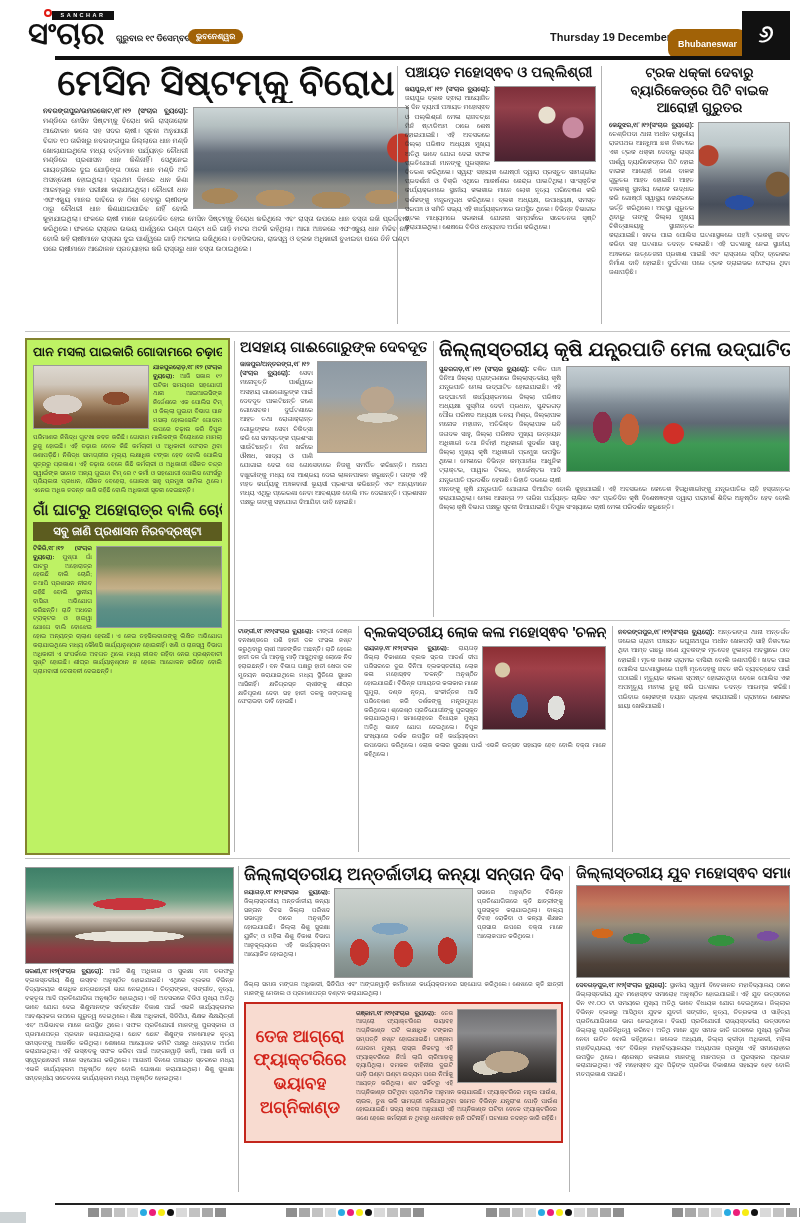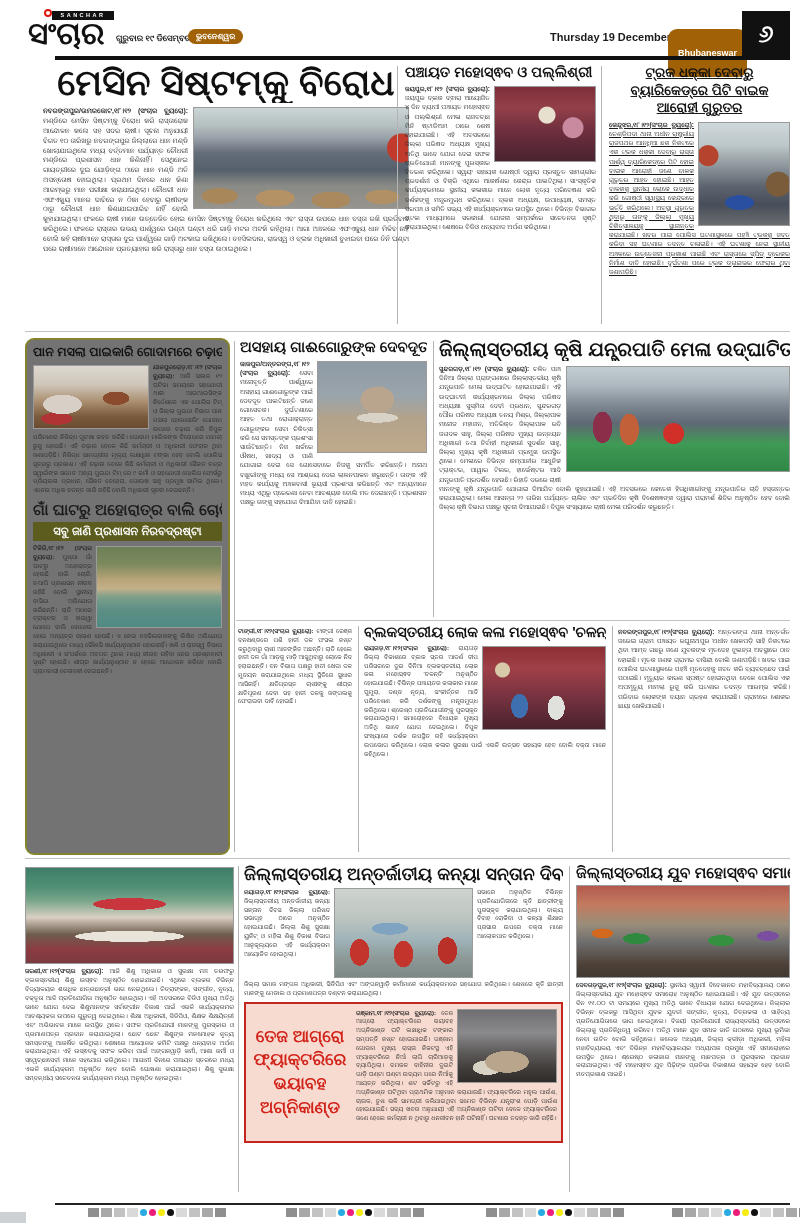--- a/index.html
+++ b/index.html
@@ -12,21 +12,21 @@
   
   .brand-band { position:absolute; left:52px; top:11px; width:62px; height:9px; background:#111;
     color:#fff; font-size:5.5px; font-weight:700; letter-spacing:2.5px; text-align:center; line-height:9px; }
   .brand-dot { position:absolute; left:44px; top:9px; width:8px; height:8px; border-radius:50%;
     background:#fff; border:2.5px solid #e01810; }
   .brand { position:absolute; left:28px; top:16px; font-size:31px; font-weight:900; letter-spacing:0; color:#111; }
   .date-odia { position:absolute; left:116px; top:33px; font-size:8.5px; font-weight:700; }
   .badge { background:#a16207; color:#fff; border-radius:9px; font-weight:700; text-align:center; }
   .city-odia { position:absolute; left:188px; top:29px; font-size:8px; padding:2.5px 8px; }
   .date-en { position:absolute; left:550px; top:31px; font-size:11px; font-weight:700; }
-  .city-en { position:absolute; left:668px; top:29px; font-size:9px; padding:19px 10px; }
+  .city-en { position:absolute; left:668px; top:29px; font-size:9px; padding:10px 10px; }
   .page-badge { position:absolute; left:742px; top:11px; width:48px; height:46px; background:#111;
     color:#fff; font-size:24px; font-weight:700; text-align:center; line-height:46px; }
   .mast-rule { position:absolute; left:55px; top:56px; width:735px; height:3.5px; background:#111; }
 
   
   .vline { position:absolute; width:1px; background:#b3b3b3; }
   .hline { position:absolute; height:1px; background:#c2c2c2; }
   .art { position:absolute; overflow:hidden; }
   .art h1,.art h2,.art h3 { color:#101010; }
   .body { font-size:6.5px; line-height:1.42; text-align:justify; color:#2a2a2a; margin-top:3px; }
@@ -49,33 +49,33 @@
       linear-gradient(180deg,#ccd5d6 0%,#b4bfc0 18%,#98a1a8 30%,#646d79 45%,#55606c 62%,#8a8b86 78%,#97948d 100%); }
   #vl-a1 { left:397px; top:66px; height:258px; }
   #vl-a2 { left:601px; top:66px; height:258px; }
   #art-panchayat { left:405px; top:64px; width:191px; height:264px; }
   #art-panchayat h2 { font-size:14.5px; font-weight:800; text-align:center; white-space:nowrap; overflow:hidden; }
   .ph-award { float:right; width:102px; height:76px; margin:2px 0 3px 4px;
     background:
       radial-gradient(circle at 52% 38%, #e8e0cf 0 8px, transparent 9px),
       radial-gradient(circle at 78% 55%, #c98aa0 0 10px, transparent 11px),
       linear-gradient(180deg,#7e2f3a 0%,#93404a 28%,#6e2e3d 60%,#4a2330 100%); }
-  #art-truck { left:609px; top:64px; width:181px; height:264px;text-decoration:underline; }
+  #art-truck { left:609px; top:64px; width:181px; height:264px; }
   #art-truck h2 { font-size:13.5px; font-weight:800; text-align:center; line-height:1.3; }
   .ph-bike { float:right; width:92px; height:104px; margin:2px 0 3px 4px;
     background:
       radial-gradient(ellipse 24px 12px at 45% 78%, #2a4fa0 0 60%, transparent 61%),
       radial-gradient(circle at 10% 32%, #b5442f 0 10px, transparent 11px),
       radial-gradient(circle at 88% 60%, #7a5c3a 0 12px, transparent 13px),
       linear-gradient(180deg,#cfd8da 0%,#bcc7c9 22%,#8e979c 42%,#5d6470 62%,#474e5a 80%,#6a6c6e 100%); }
   #hl-a { left:25px; top:331px; width:765px; }
 
   
-  #box-left { left:25px; top:338px; width:205px; height:517px; background:#737373;
-    border:2px solid #83832f; border-radius:9px; padding:5px 6px; }
+  #box-left { left:25px; top:338px; width:205px; height:517px; background:#bef264;
+    border:2px solid #83832f; border-radius:0; padding:5px 6px; }
   #box-left h3 { font-size:12.5px; font-weight:800; text-align:center; white-space:nowrap; overflow:hidden; }
   .ph-pan { float:left; width:116px; height:64px; margin:2px 4px 2px 0;
     background:
       radial-gradient(ellipse 32px 16px at 25% 62%, #d8cfc6 0 60%, transparent 61%),
       radial-gradient(ellipse 22px 11px at 72% 52%, #8a4b2e 0 60%, transparent 61%),
       radial-gradient(ellipse 26px 10px at 20% 85%, #b03434 0 60%, transparent 61%),
       linear-gradient(180deg,#ddd8d0 0%,#cfc6ba 30%,#a98d6e 58%,#7b5a3c 82%,#6b4c31 100%); }
   #box-left .body { font-size:6.2px; }
   .sand-head { font-size:15.5px; font-weight:900; text-align:center; margin-top:6px; white-space:nowrap; overflow:hidden; }
   .olive-band { background:#5c5c1f; color:#fff; font-size:11.5px; font-weight:800;

